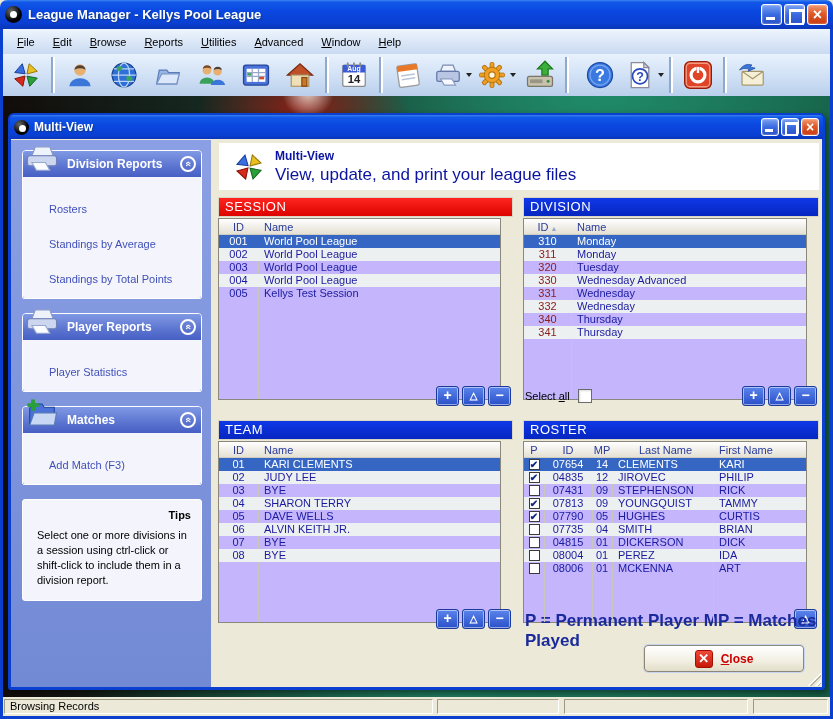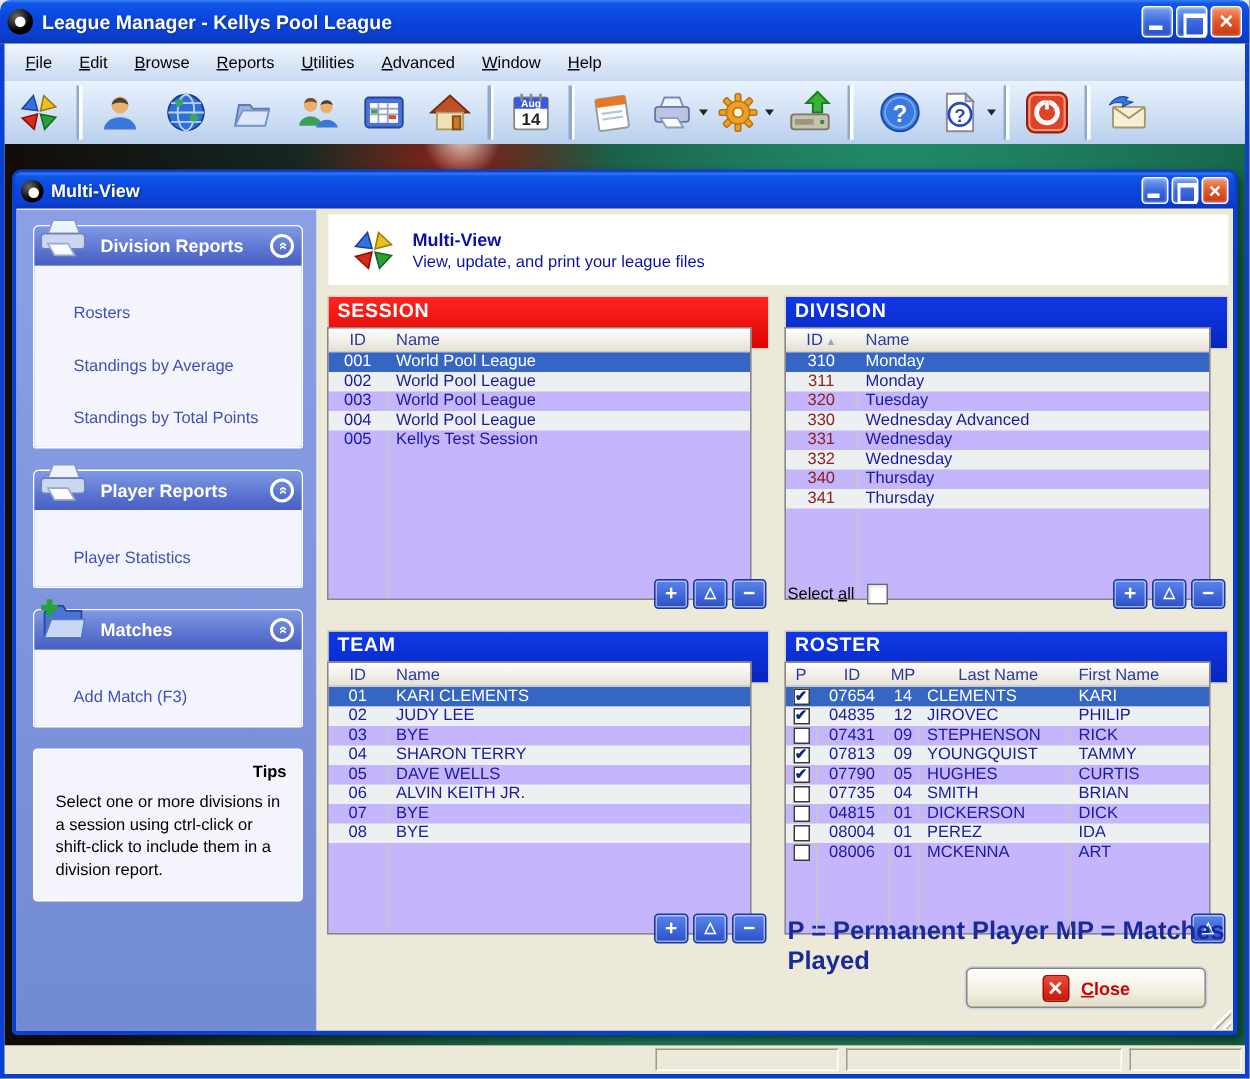--- a/index.html
+++ b/index.html
@@ -60,29 +60,29 @@
   .gbody{background:#f4f4fc;border-radius:0 0 2px 2px;padding:7px 4px 9px 26px;}
   .gbody .sitem{font-size:11px;color:#4050b8;line-height:20px;white-space:nowrap;cursor:default;margin-top:15px;}
   .tips{border:1px solid #fff;background:#f4f4fc;border-radius:3px;padding:9px 10px 12px 14px;}
   .tips .tt{font-size:11px;font-weight:bold;color:#000;margin-bottom:7px;text-align:right;}
   .tips .tx{font-size:11px;color:#000;line-height:15px;width:152px;}
   
   .main{position:absolute;left:200px;top:0;right:0;bottom:0;background:#ece9d8;}
   .mhead{position:absolute;left:8px;top:3px;right:3px;height:47px;background:#fff;display:flex;align-items:center;}
   .mhead .mtxt{margin-left:10px;}
   .mhead .mt1{color:#0a14a0;font-weight:bold;font-size:12px;}
-  .mhead .mt2{color:#0a14a0;font-size:11px;margin-top:2px;}
+  .mhead .mt2{color:#0a14a0;font-size:17px;margin-top:2px;}
   .mhead svg{margin-left:14px;}
   
   .panel{position:absolute;}
   .p-session{left:7px;top:57px;width:295px;height:212px;}
   .p-division{left:312px;top:57px;width:296px;height:212px;}
   .p-team{left:7px;top:280px;width:295px;height:211px;}
   .p-roster{left:312px;top:280px;width:296px;height:211px;}
-  .phead{height:36px;border:1px solid #d8d5c4;color:#fff;font-weight:bold;font-size:13px;padding:1px 0 0 6px;letter-spacing:.5px;}
+  .phead{height:20px;border:1px solid #d8d5c4;color:#fff;font-weight:normal;font-size:13px;padding:1px 0 0 6px;letter-spacing:.5px;}
   .phead.red{background:linear-gradient(180deg,#ff2420,#dc0400);}
   .phead.blue{background:linear-gradient(180deg,#1038e8,#0626c0);}
   .list{position:absolute;left:0;right:12px;top:21px;height:182px;background:#c4b5fd;border:1px solid #8a887c;overflow:hidden;}
   .lhead{height:16px;display:flex;align-items:center;background:linear-gradient(180deg,#ffffff,#e4e0d4);border-bottom:1px solid #cfccc0;
     color:#283a9a;font-size:11px;position:relative;z-index:2;}
   .vl{position:absolute;top:0;bottom:0;width:1px;background:#c9c6ba;z-index:1;}
   .rows{position:relative;z-index:2;}
   .lrow{display:flex;height:13px;line-height:13px;font-size:11px;color:#1a1aa0;white-space:nowrap;cursor:default;}
   .lrow.alt{background:#edf0f1;}
   .lrow.sel{background:#3566c4;color:#fff;}
@@ -631,19 +631,20 @@
             <span class="cxicon">✕</span>
             <span><u>C</u>lose</span>
           </button>
           <div class="grip"></div>
         </div>
       </div>
     </div>
   </div>
 
   <div class="statusbar">
+    <div class="seg" style="left:1px;width:429px;">Browsing Records</div>
     <div class="seg" style="left:434px;width:122px;"></div>
     <div class="seg" style="left:561px;width:184px;"></div>
     <div class="seg" style="left:750px;width:75px;"></div>
   </div>
 
   <div class="frame"></div>
 </div>
 
 </body></html>

